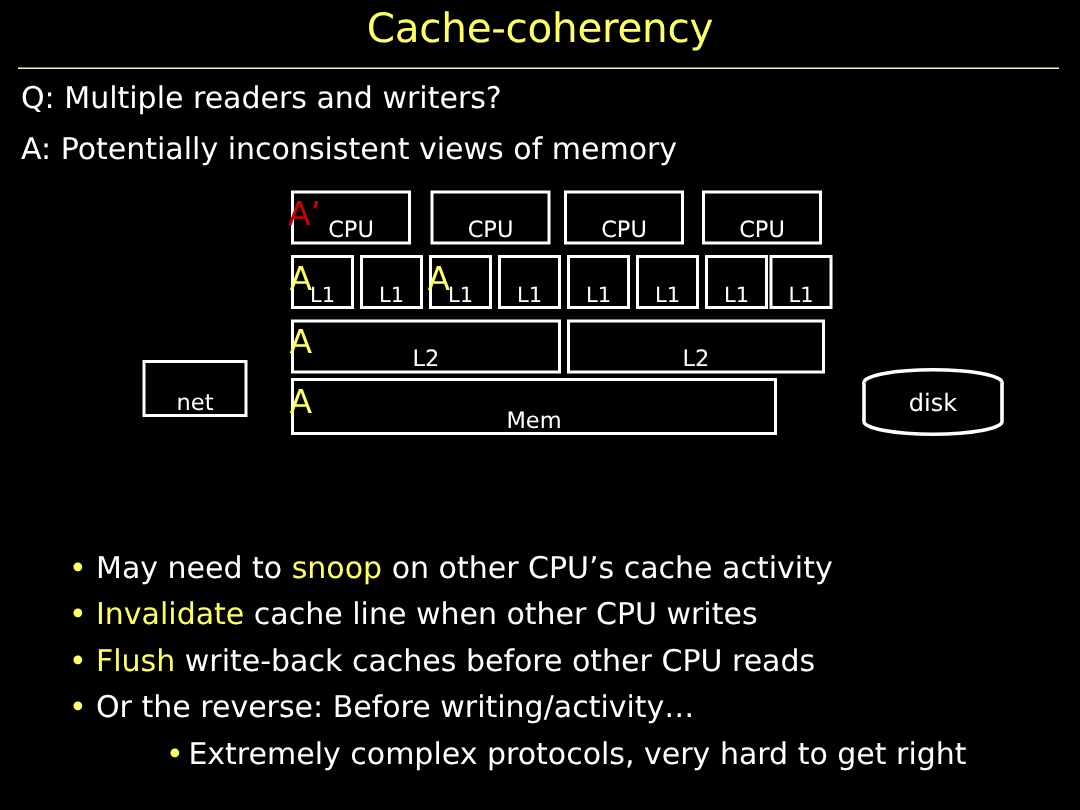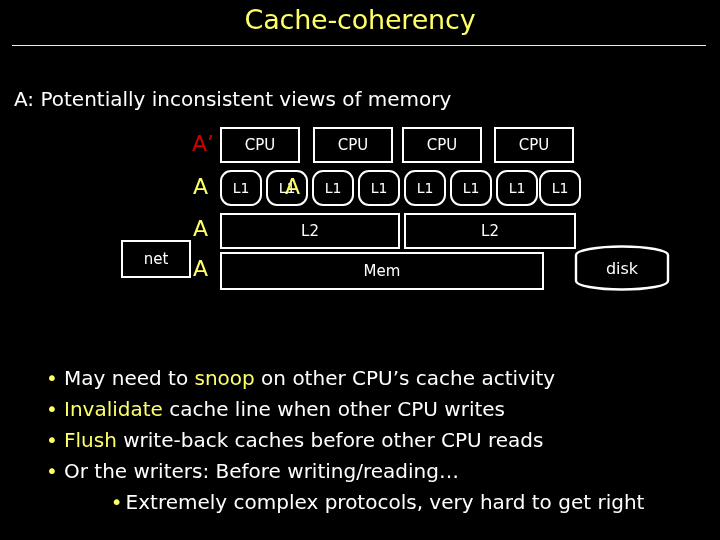--- a/index.html
+++ b/index.html
@@ -65,28 +65,27 @@
     height: 540px;
     pointer-events: none;
   }
   .dbox {
     position: absolute;
     box-sizing: border-box;
     border: 2px solid #ffffff;
     background: #000000;
     color: #ffffff;
     display: flex;
-    align-items: center;
+    align-items: flex-end;
     justify-content: center;
     font-size: 15px;
     line-height: 1;
     pointer-events: auto;
-    margin-left: 26px;
-  }
-  .dbox.small { font-size: 14px; border-radius: 11px; }
+  }
+  .dbox.small { font-size: 14px; }
 
   
   .marker {
     position: absolute;
     font-size: 22px;
     line-height: 1;
     font-weight: 400;
     pointer-events: none;
     white-space: nowrap;
   }
@@ -143,20 +142,21 @@
   #b4 { top: 490px; text-align: center; }
 </style>
 </head>
 <body>
 
 <div id="slide">
 
   <div id="title">Cache-coherency</div>
   <div id="title-rule"></div>
 
+  <div class="qa-line" id="qa-q">Q: Multiple readers and writers?</div>
   <div class="qa-line" id="qa-a">A: Potentially inconsistent views of memory</div>
 
   <div id="diagram">
 
     <div class="dbox" style="left:95px; top:240px; width:70px; height:38px;">
       <span>net</span>
     </div>
 
     <div class="dbox" style="left:194px; top:127px; width:80px; height:36px;">
       <span>CPU</span>
@@ -227,19 +227,19 @@
   <div class="bullet-row" id="b0">
     <span class="bullet-dot">•</span><span>May need to </span><span class="hl">snoop</span><span> on other CPU’s cache activity</span>
   </div>
   <div class="bullet-row" id="b1">
     <span class="bullet-dot">•</span><span></span><span class="hl">Invalidate</span><span> cache line when other CPU writes</span>
   </div>
   <div class="bullet-row" id="b2">
     <span class="bullet-dot">•</span><span></span><span class="hl">Flush</span><span> write-back caches before other CPU reads</span>
   </div>
   <div class="bullet-row" id="b3">
-    <span class="bullet-dot">•</span><span>Or the writers: Before writing/reading…</span><span class="hl"></span><span></span>
+    <span class="bullet-dot">•</span><span>Or the reverse: Before writing/activity…</span><span class="hl"></span><span></span>
   </div>
   <div class="bullet-row" id="b4">
     <span class="bullet-dot">•</span><span>Extremely complex protocols, very hard to get right</span><span class="hl"></span><span></span>
   </div>
 
 </div>
 
 </body></html>

